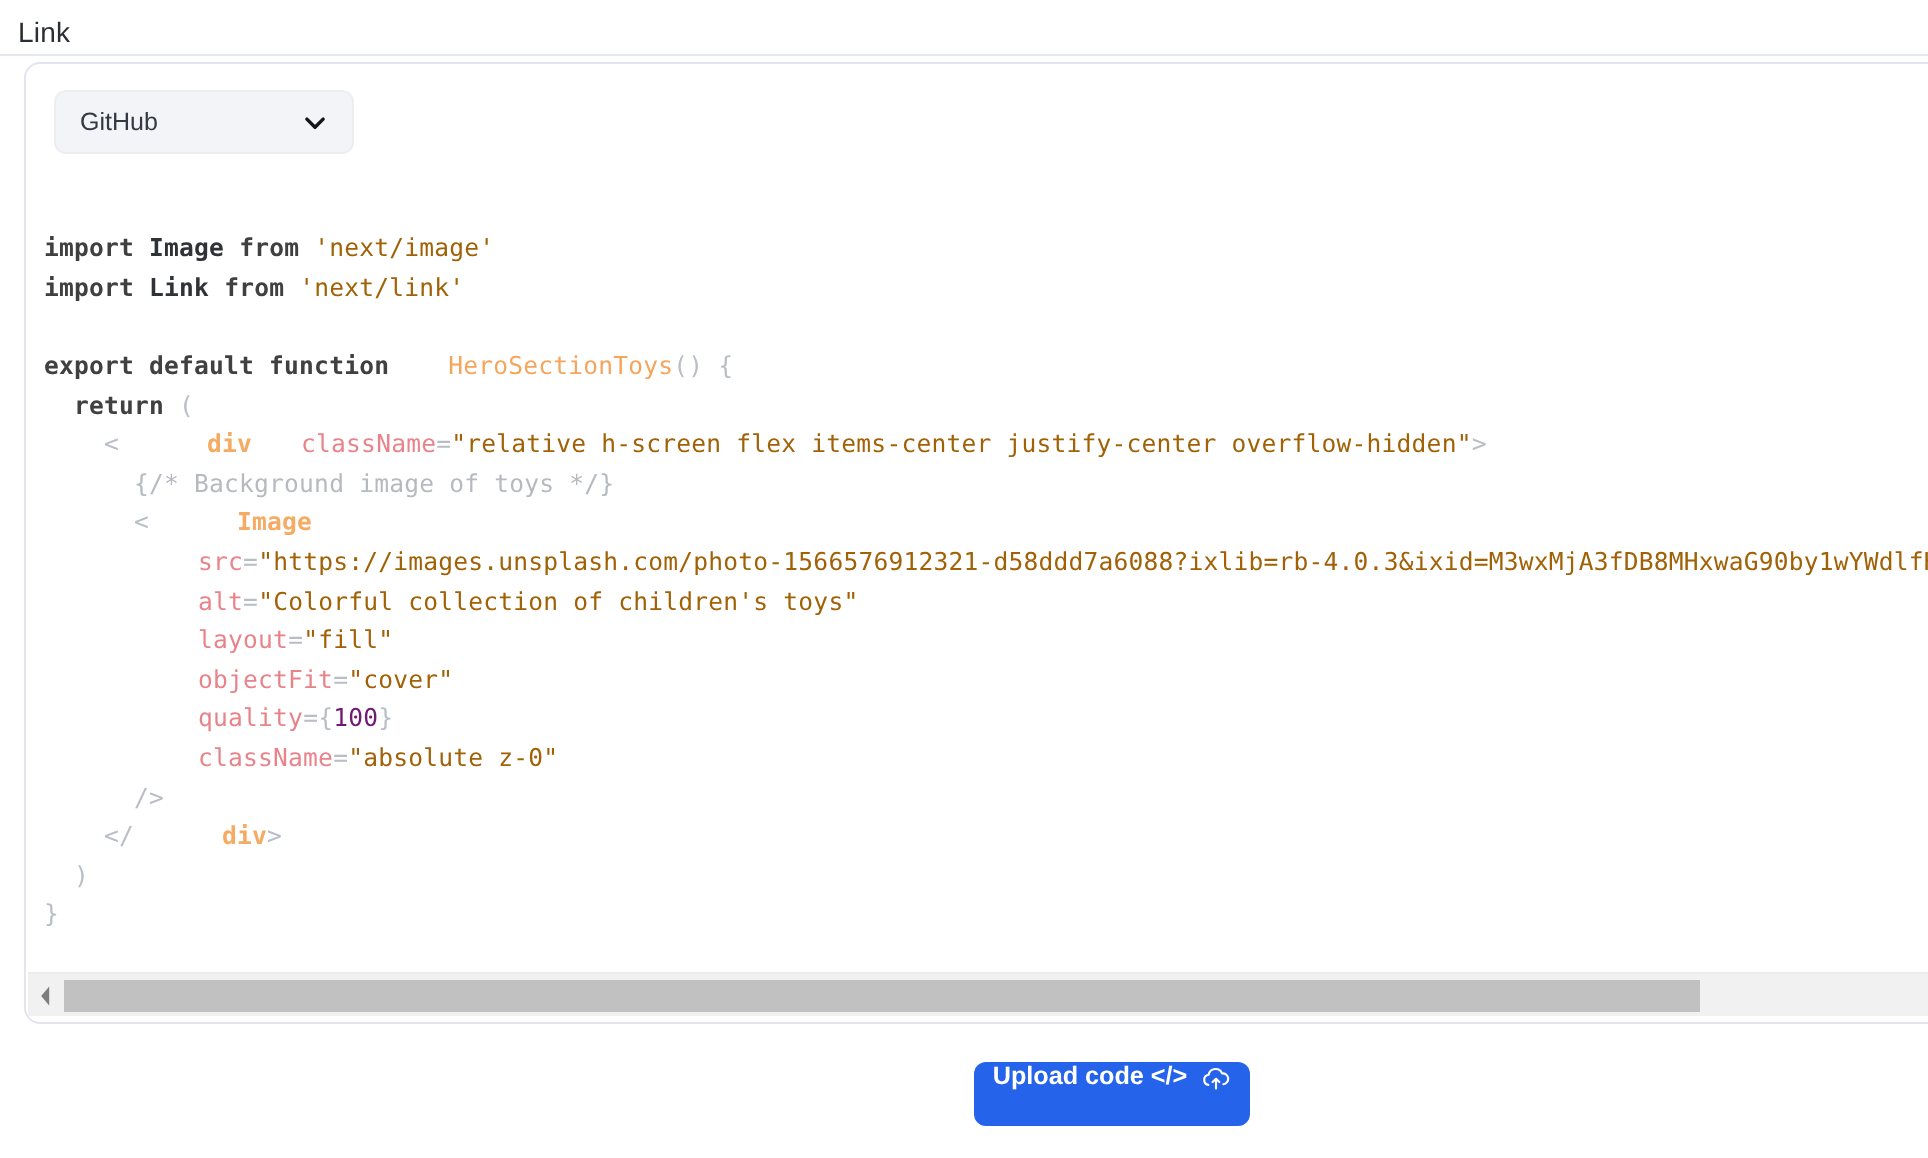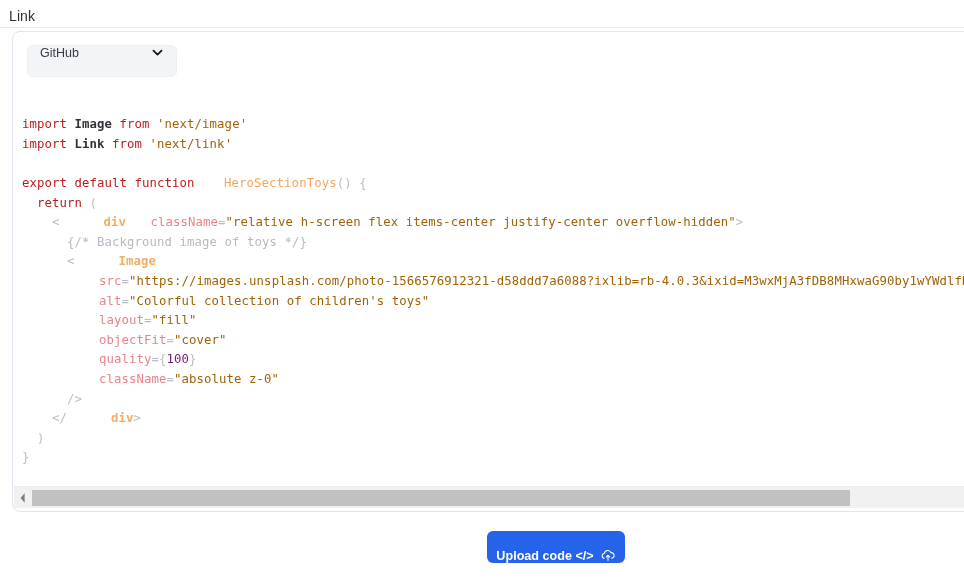--- a/index.html
+++ b/index.html
@@ -56,20 +56,21 @@
     height: 32px;
   }
   .select-box {
     width: 150px;
     height: 32px;
     background: #f3f4f7;
     border: 1px solid #eceef2;
     border-radius: 6px;
     box-sizing: border-box;
     display: flex;
+    align-items: center;
     padding: 0 10px 0 12px;
     font-size: 12.5px;
     color: #343a43;
     cursor: pointer;
     justify-content: space-between;
     gap: 12px;
   }
   .chev {
     width: 13px;
     height: 13px;
@@ -96,21 +97,21 @@
     white-space: pre;
     font-family: "DejaVu Sans Mono", monospace;
     font-size: 12.3px;
     line-height: 19.6px;
     color: #9aa0a8;
     letter-spacing: 0.1px;
   }
   .code-inner .ln { display: block; height: 19.6px; }
 
   
-  .t-kw      { color: #b91c1c; }
+  .t-kw      { color: #404040; font-weight: bold; }
   .t-id      { color: #2f3337; font-weight: 700; }
   .t-str     { color: #a16207; }
   .t-fn      { color: #f5a55c; padding-left: 22px; }
   .t-tag     { color: #f5ab63; font-weight: 700; margin-left: 44px; }
   .t-attr    { color: #e8838a; margin-left: 17px; }
   .t-punct   { color: #b9bec6; }
   .t-cmt     { color: #b6bac0; }
   .t-num     { color: #701a75; font-weight: 400; }
   .t-plain   { color: #b9bec6; }
 
@@ -160,21 +161,21 @@
     width: 138px;
     height: 32px;
     background: #2563eb;
     border: none;
     border-radius: 6px;
     color: #ffffff;
     font-family: "Liberation Sans", sans-serif;
     font-size: 12.6px;
     font-weight: 700;
     display: flex;
-    align-items: flex-end;
+    align-items: flex-start;
     justify-content: center;
     gap: 6px;
     cursor: pointer;
     padding: 0;
   }
   .upload-btn .cloud {
     width: 16px;
     height: 16px;
     display: block;
   }

